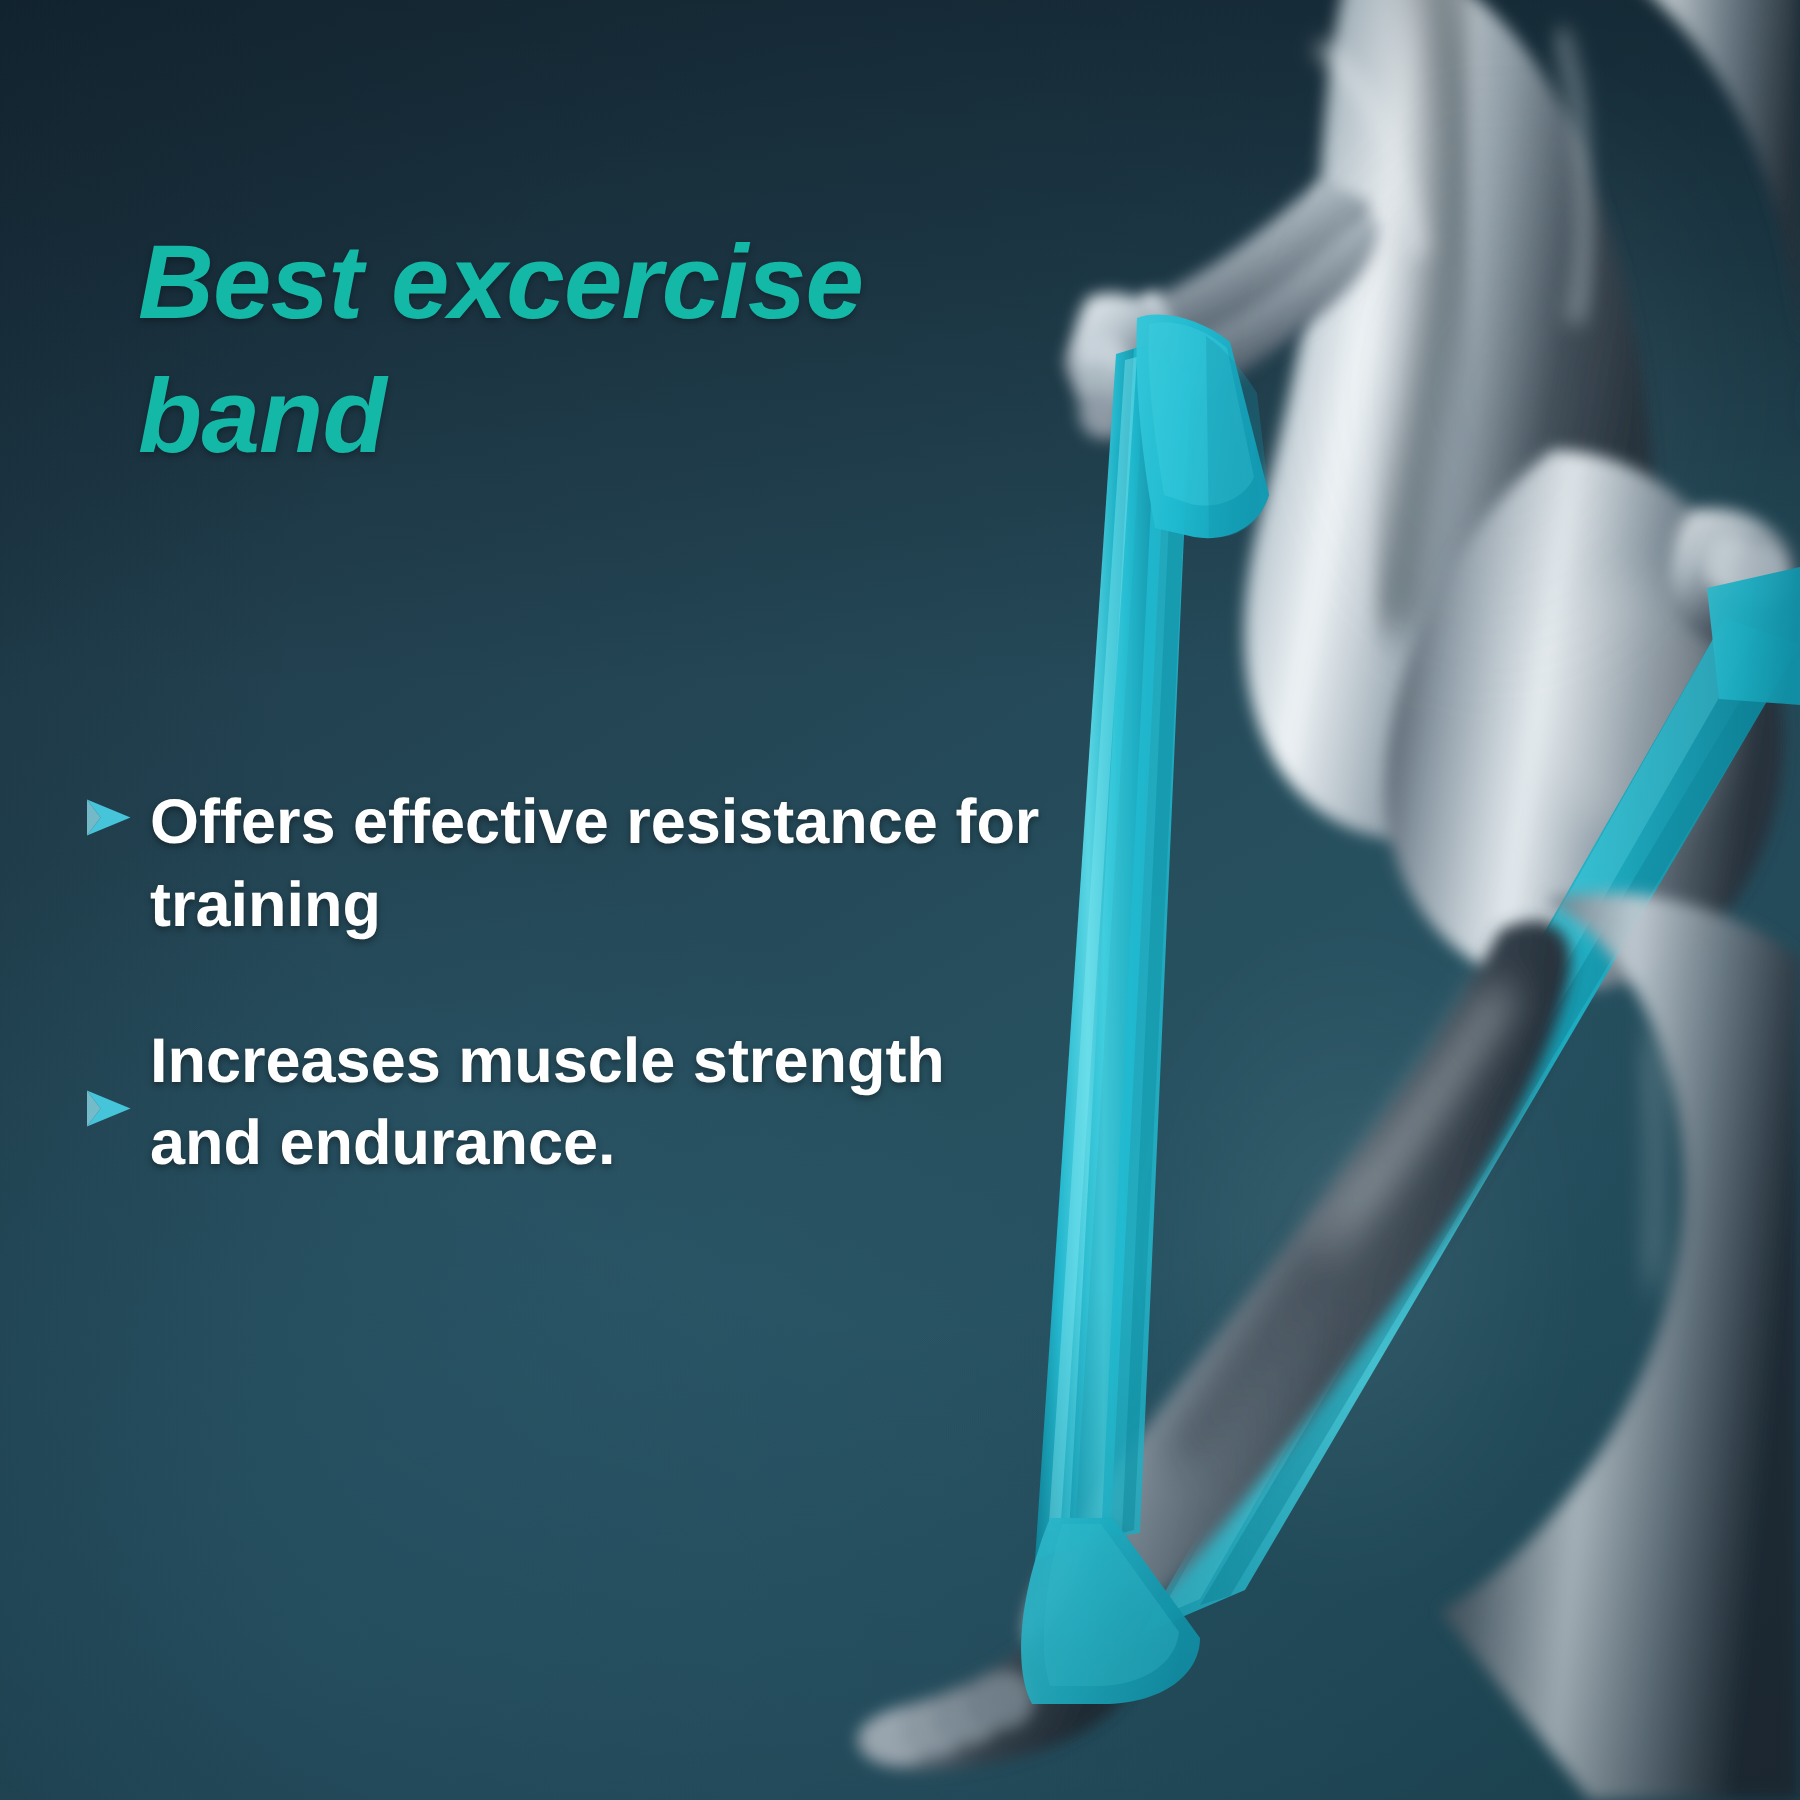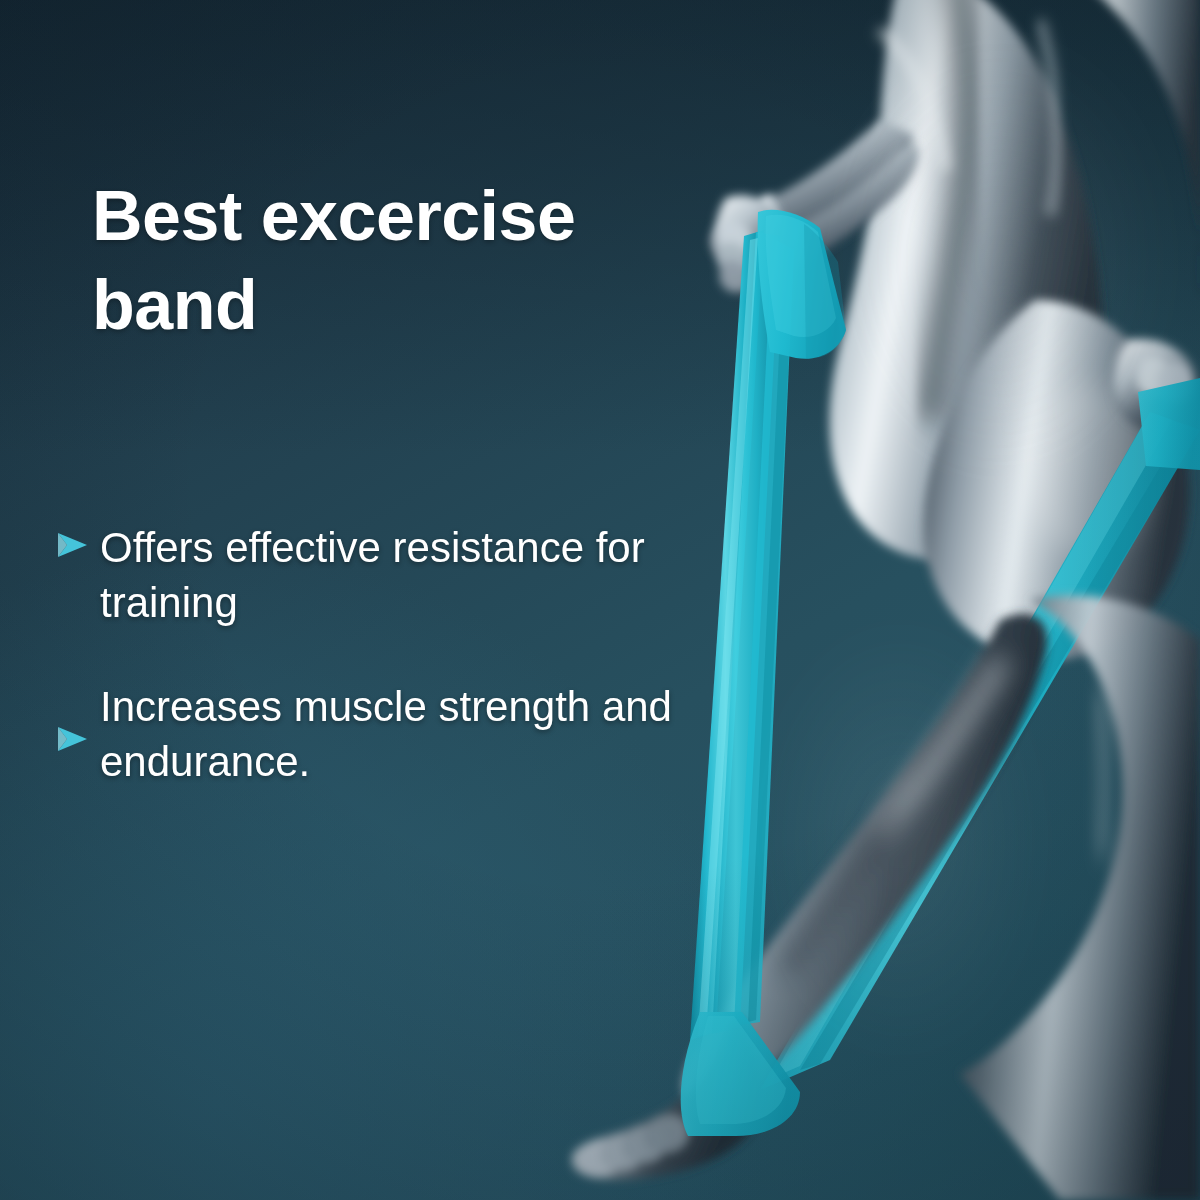--- a/index.html
+++ b/index.html
@@ -54,38 +54,39 @@
     inset: 0;
   }
 
   .title {
     position: absolute;
     left: 92px;
     top: 144px;
     width: 600px;
     font-size: 70px;
     line-height: 1.27;
+    font-style: italic;
     font-weight: bold;
     letter-spacing: -0.5px;
-    color: #ffffff;
+    color: #14b8a6;
     text-shadow: 0 2px 5px rgba(0,0,0,0.30);
     white-space: pre-line;
-    margin-top: 28px;
   }
 
   .bullets {
     position: absolute;
     left: 56px;
     top: 520px;
     width: 640px;
   }
   .bullet {
     display: flex;
     align-items: flex-start;
     margin-bottom: 48px;
+    font-weight: bold;
   }
   .bullet:last-child { margin-bottom: 0; align-items: center; }
 
   .bullet-icon {
     flex: 0 0 auto;
     width: 44px;
     padding-top: 10px;
     color: #45c4da;
     font-size: 30px;
     line-height: 1;

